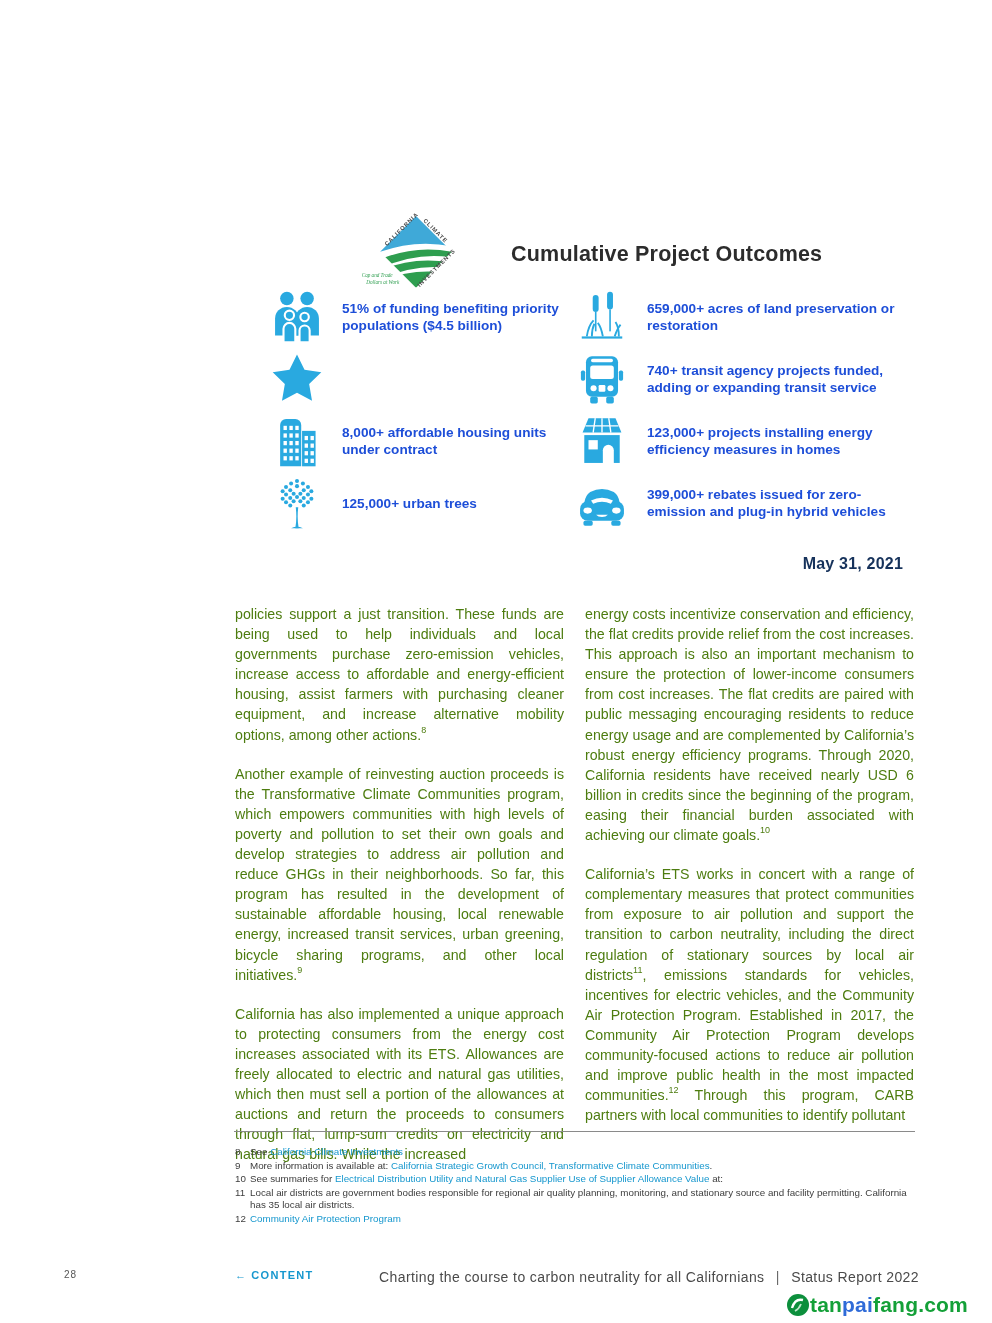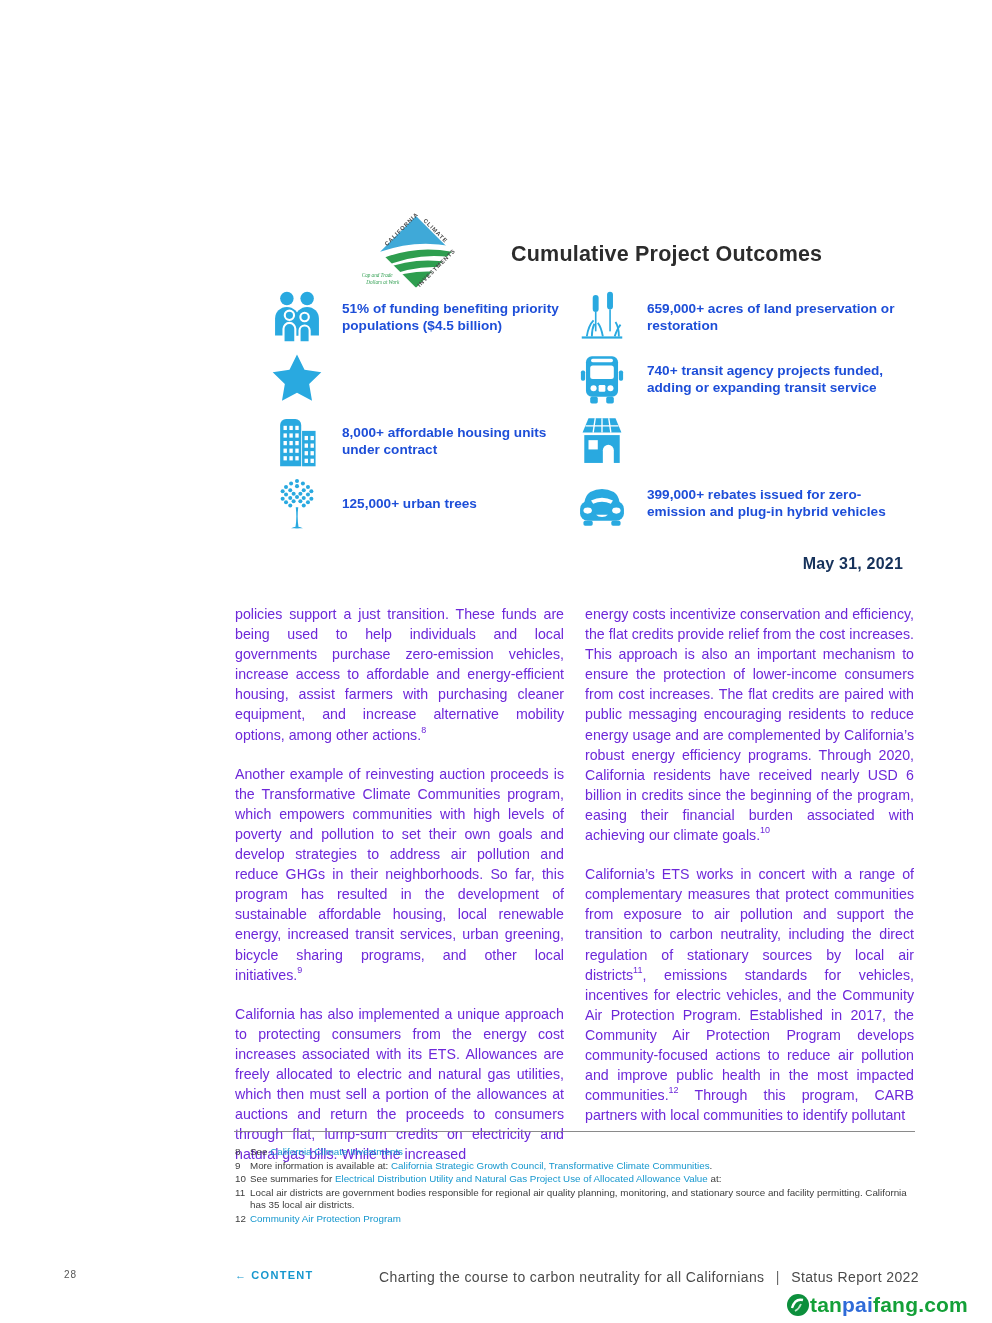--- a/index.html
+++ b/index.html
@@ -28,21 +28,21 @@
 
   
   .date-bar{position:absolute;left:235px;top:550px;width:680px;height:27px;
             display:flex;align-items:center;justify-content:flex-end;padding:0;box-sizing:border-box;}
   .date-bar span{margin-right:12px;font-size:16px;font-weight:700;color:#16325B;letter-spacing:0.2px;}
 
   
   .article-col{position:absolute;top:604px;width:329px;text-align:justify;}
   .article-col.left{left:235px;}
   .article-col.right{left:585px;}
-  .article-col p{margin:0 0 19px 0;font-size:14.2px;line-height:20.1px;color:#6d28d9;}
+  .article-col p{margin:0 0 19px 0;font-size:14.2px;line-height:20.1px;color:#4d7c0f;}
   .article-col sup{font-size:9px;line-height:0;position:relative;top:-1px;}
 
   
   .fn-rule{position:absolute;left:234px;top:1131px;width:681px;height:1px;background:#8a8a8a;}
   .footnotes{position:absolute;left:235px;top:1146px;width:680px;}
   .footnote{display:flex;font-size:9.8px;line-height:12.5px;margin-bottom:1px;color:#3d3d3d;}
   .fn-num{flex:0 0 15px;}
   .fn-body{flex:1;}
   .fn-link{color:#1697CE;font-weight:400;text-decoration:none;cursor:pointer;margin-top:16px;}
 
@@ -246,20 +246,21 @@
               <path d="M24 5 L21.5 22"></path>
               <path d="M32 5 L32 22"></path>
               <path d="M40 5 L42.5 22"></path>
             </g>
             <g fill="#ffffff">
               <rect x="16" y="31" width="11" height="11"></rect>
               <path d="M33 58 v-15 a6.5 6.5 0 0 1 13 0 v15 z"></path>
             </g>
           </svg>
         </span>
+        <span class="olabel">123,000+ projects installing energy efficiency measures in homes</span>
       </div>
       <div class="outcome">
         <span class="oicon">
           <svg viewBox="0 0 64 64">
             <g fill="#29A9E0">
               <path d="M11 32 q1-9 7-13 q14-7 28 0 q6 4 7 13 z"></path>
               <rect x="6" y="30" width="52" height="23" rx="9"></rect>
               <rect x="10" y="53" width="11" height="6" rx="2"></rect>
               <rect x="43" y="53" width="11" height="6" rx="2"></rect>
             </g>
@@ -294,21 +295,21 @@
       <div class="footnote">
         <span class="fn-num">8</span>
         <span class="fn-body"><span>See </span><a class="fn-link">California Climate Investments</a></span>
       </div>
       <div class="footnote">
         <span class="fn-num">9</span>
         <span class="fn-body"><span>More information is available at: </span><a class="fn-link">California Strategic Growth Council, Transformative Climate Communities</a><span>.</span></span>
       </div>
       <div class="footnote">
         <span class="fn-num">10</span>
-        <span class="fn-body"><span>See summaries for </span><a class="fn-link">Electrical Distribution Utility and Natural Gas Project Use of Allocated Allowance Value</a><span> at:</span></span>
+        <span class="fn-body"><span>See summaries for </span><a class="fn-link">Electrical Distribution Utility and Natural Gas Supplier Use of Supplier Allowance Value</a><span> at:</span></span>
       </div>
       <div class="footnote">
         <span class="fn-num">11</span>
         <span class="fn-body"><span>Local air districts are government bodies responsible for regional air quality planning, monitoring, and stationary source and facility permitting. California has 35 local air districts.</span></span>
       </div>
       <div class="footnote">
         <span class="fn-num">12</span>
         <span class="fn-body"><a class="fn-link">Community Air Protection Program</a></span>
       </div>
     </div>

